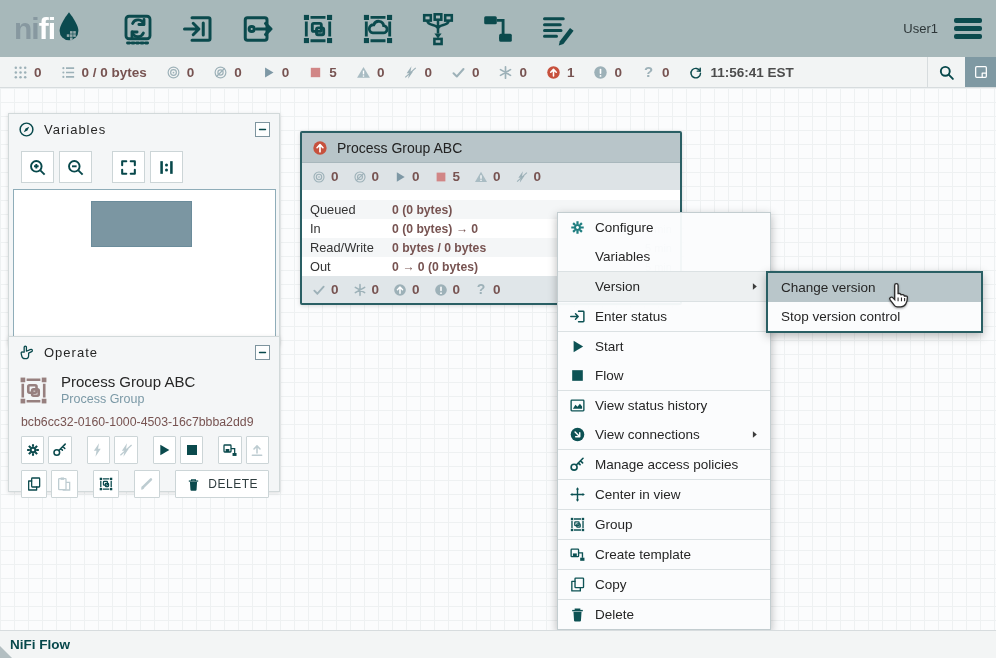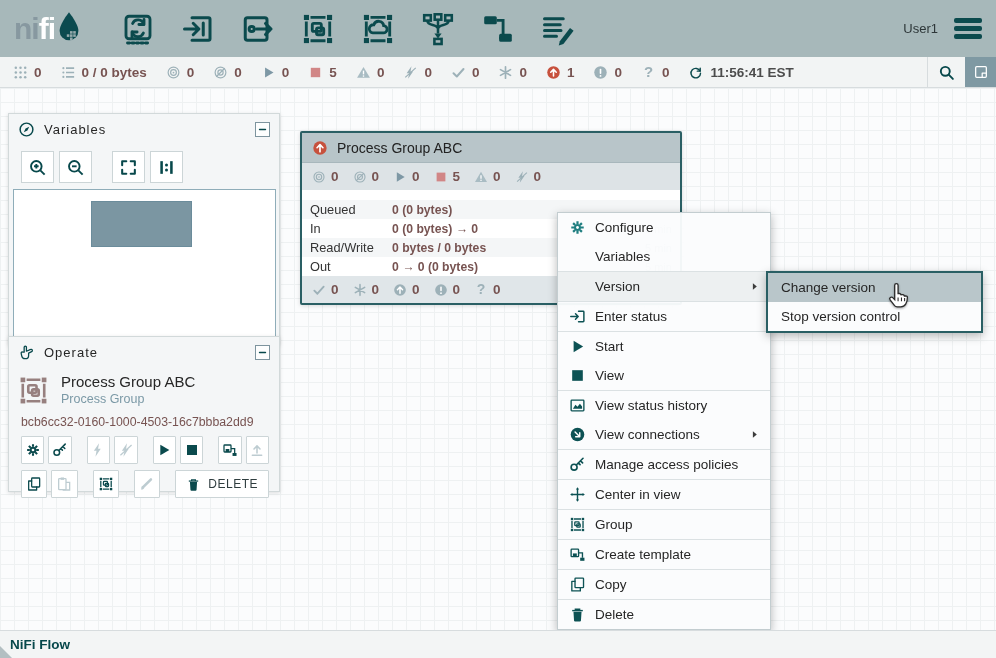--- a/index.html
+++ b/index.html
@@ -893,21 +893,21 @@
             <span>Start</span>
           </div>
           <div class="mi">
             <span class="icon mi-ic">
               <svg viewBox="0 0 24 24">
                 <g fill="currentColor">
                   <rect x="4.5" y="4.5" width="15" height="15"></rect>
                 </g>
               </svg>
             </span>
-            <span>View</span>
+            <span>Flow</span>
           </div>
         </div>
         <div class="menu-section">
           <div class="mi">
             <span class="icon mi-ic">
               <svg viewBox="0 0 24 24">
                 <rect x="3" y="4.5" width="18" height="15" rx="1" fill="none" stroke="currentColor" stroke-width="1.9"></rect>
                 <path d="M5.5 16.5l3.6-5.4 2.9 2.7 3.4-4.4 3.1 3.9v3.2z" fill="currentColor"></path>
               </svg>
             </span>

